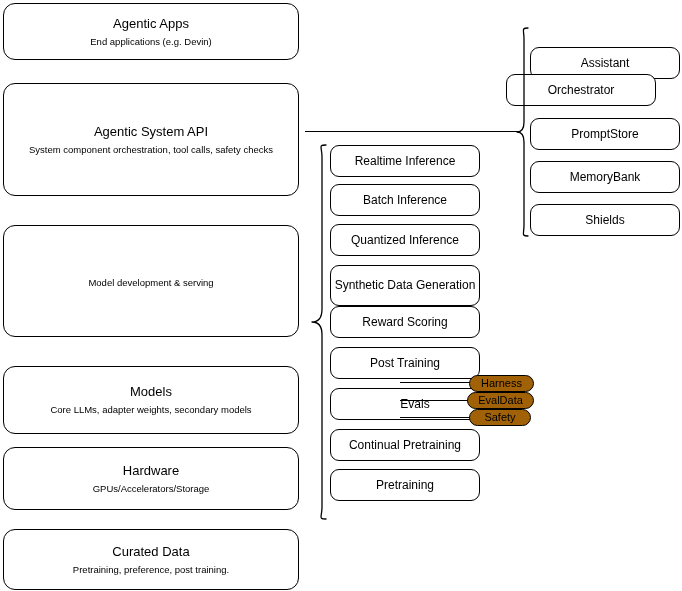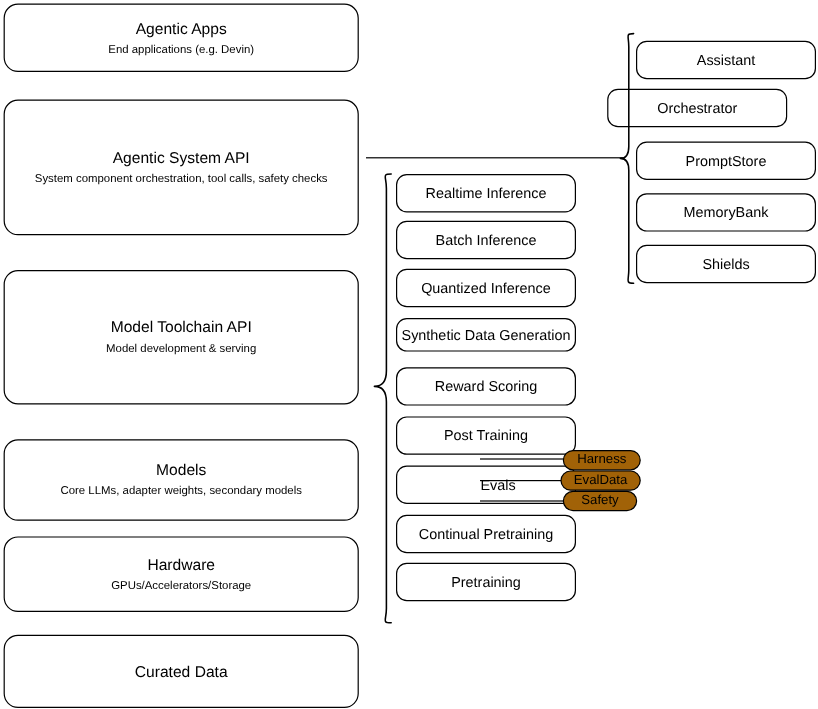--- a/index.html
+++ b/index.html
@@ -90,36 +90,36 @@
       <div class="title">Agentic Apps</div>
       <div class="subtitle">End applications (e.g. Devin)</div>
     </div>
 
     <div class="node layer" style="left:3px; top:83px; width:296px; height:113px;">
       <div class="title">Agentic System API</div>
       <div class="subtitle">System component orchestration, tool calls, safety checks</div>
     </div>
 
     <div class="node layer" style="left:3px; top:225px; width:296px; height:112px;">
-      <div class="title">Model Toolchain API</div>
       <div class="subtitle">Model development &amp; serving</div>
     </div>
 
     <div class="node layer" style="left:3px; top:366px; width:296px; height:68px;">
       <div class="title">Models</div>
       <div class="subtitle">Core LLMs, adapter weights, secondary models</div>
     </div>
 
     <div class="node layer" style="left:3px; top:447px; width:296px; height:63px;">
       <div class="title">Hardware</div>
       <div class="subtitle">GPUs/Accelerators/Storage</div>
     </div>
 
     <div class="node layer" style="left:3px; top:529px; width:296px; height:61px;">
       <div class="title">Curated Data</div>
+      <div class="subtitle">Pretraining, preference, post training.</div>
     </div>
   </div>
 
   <div class="connector" style="left:305px; top:131px; width:214px; height:1.3px;"></div>
 
   <svg class="brace" style="left:310px; top:143px; width:20px; height:378px;" viewBox="0 0 20 378">
     <path d="M 16 2 C 8 2, 12 4, 12 14 L 12 166 C 12 176, 8 179, 2 179 C 8 179, 12 182, 12 192 L 12 364 C 12 374, 8 376, 16 376"></path>
   </svg>
 
   <svg class="brace" style="left:515px; top:26px; width:16px; height:212px;" viewBox="0 0 16 212">
@@ -129,21 +129,21 @@
   <div>
     <div class="node capability" style="left:330px; top:145px; width:150px; height:32px;">
       <span>Realtime Inference</span>
     </div>
     <div class="node capability" style="left:330px; top:184px; width:150px; height:32px;">
       <span>Batch Inference</span>
     </div>
     <div class="node capability" style="left:330px; top:224px; width:150px; height:32px;">
       <span>Quantized Inference</span>
     </div>
-    <div class="node capability" style="left:330px; top:265px; width:150px; height:28px;">
+    <div class="node capability" style="left:330px; top:265px; width:150px; height:41px;">
       <span>Synthetic Data Generation</span>
     </div>
     <div class="node capability" style="left:330px; top:306px; width:150px; height:32px;text-align:right;">
       <span>Reward Scoring</span>
     </div>
     <div class="node capability" style="left:330px; top:347px; width:150px; height:32px;">
       <span>Post Training</span>
     </div>
     <div class="node capability" style="left:330px; top:388px; width:150px; height:32px;padding-left:20px;">
       <span>Evals</span>
@@ -166,21 +166,21 @@
     </div>
     <div class="node badge" style="left:467px; top:392px; width:67px; height:17px;">
       <span>EvalData</span>
     </div>
     <div class="node badge" style="left:469px; top:409px; width:62px; height:17px;">
       <span>Safety</span>
     </div>
   </div>
 
   <div>
-    <div class="node capability" style="left:530px; top:34px; width:150px; height:32px;">
+    <div class="node capability" style="left:530px; top:47px; width:150px; height:32px;">
       <span>Assistant</span>
     </div>
     <div class="node capability" style="left:506px; top:74px; width:150px; height:32px;">
       <span>Orchestrator</span>
     </div>
     <div class="node capability" style="left:530px; top:118px; width:150px; height:32px;">
       <span>PromptStore</span>
     </div>
     <div class="node capability" style="left:530px; top:161px; width:150px; height:32px;">
       <span>MemoryBank</span>

